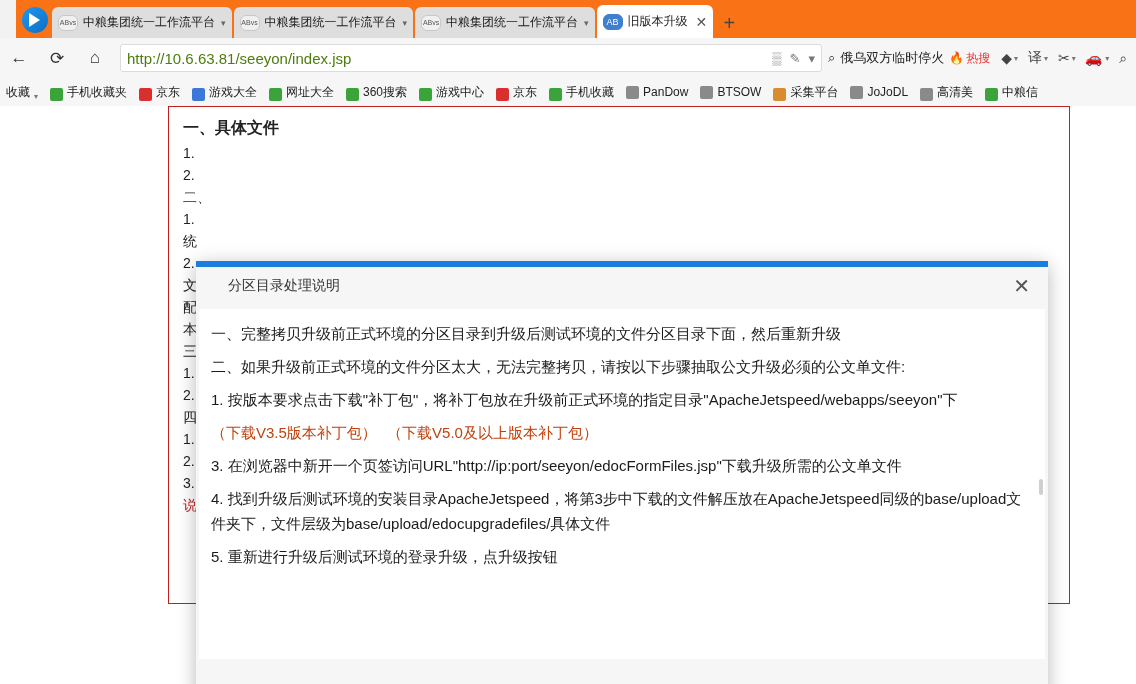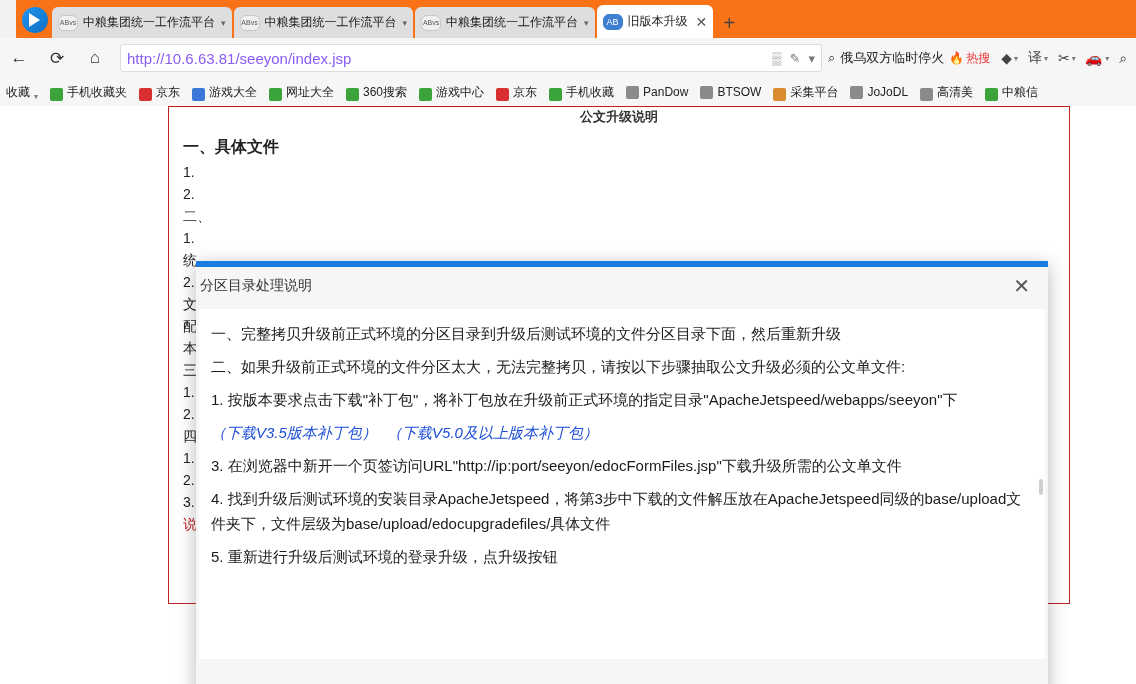--- a/index.html
+++ b/index.html
@@ -142,21 +142,21 @@
     border: 1px solid #dcdcdc;
     border-radius: 3px;
     display: flex;
     align-items: center;
     margin: 0 6px;
     padding: 0 6px;
     min-width: 0;
   }
   .url-text {
     font-size: 15px;
-    color: #8b5cf6;
+    color: #4d7c0f;
     white-space: nowrap;
     overflow: hidden;
     text-overflow: ellipsis;
   }
   .omni-right {
     margin-left: auto;
     display: flex;
     align-items: center;
     gap: 8px;
     color: #777;
@@ -285,21 +285,21 @@
     position: absolute;
     left: 0; top: 6px;
     width: 852px; height: 38px;
     display: flex;
     align-items: center;
     background: #f6f6f6;
   }
   .modal-title {
     font-size: 14px;
     color: #333;
-    padding-left: 4px;
+    padding-left: 32px;
   }
   .modal-close {
     margin-left: auto;
     margin-right: 18px;
     font-size: 20px;
     color: #555;
     line-height: 1;
   }
   .modal-body {
     position: absolute;
@@ -310,24 +310,23 @@
     overflow: hidden;
     padding: 12px 12px 0 12px;
     box-sizing: border-box;
     font-size: 15px;
     color: #1b1b1b;
     line-height: 25px;
   }
   .modal-body p { margin: 0 0 8px 0; }
   .modal-para-gap { margin-bottom: 14px; }
   .link {
-    color: #1d4ed8;
+    color: #c2410c;
     text-decoration: none;
     margin-right: 6px;
-    font-style: italic;
   }
   .scroll-tick {
     position: absolute;
     right: 2px;
     top: 170px;
     width: 4px;
     height: 16px;
     background: #cfcfcf;
     border-radius: 2px;
   }
@@ -474,21 +473,20 @@
       </div>
     <div class="bm">
         <span class="bm-ico" style="background:#3aa33a"></span>
         <span>中粮信</span>
       </div>
   </div>
 
   <div class="page">
 
     <div class="doc-frame">
-      <div class="doc-header">公文升级说明</div>
       <div class="doc-body">
         <div class="doc-h doc-line">一、具体文件</div>
         <div class="doc-line">1.</div>
         <div class="doc-line">2.</div>
         <div class="doc-line">二、</div>
         <div class="doc-line">1.</div>
         <div class="doc-line">统</div>
         <div class="doc-line">2.</div>
         <div class="doc-line">文</div>
         <div class="doc-line">配</div>

